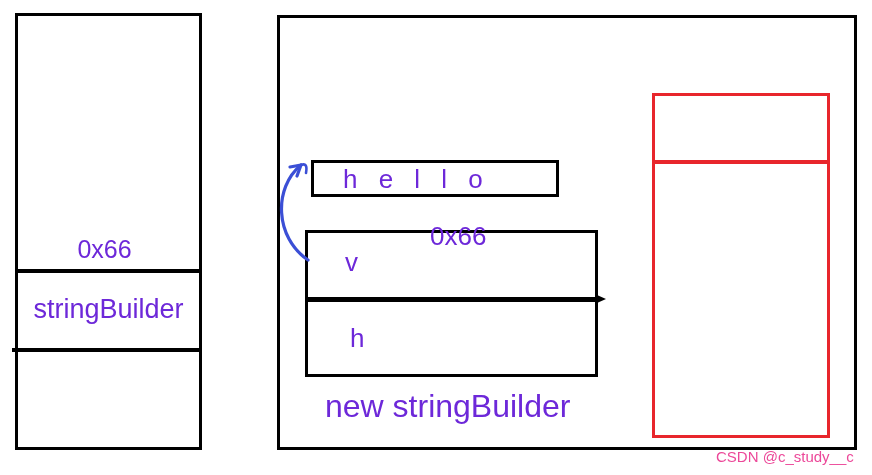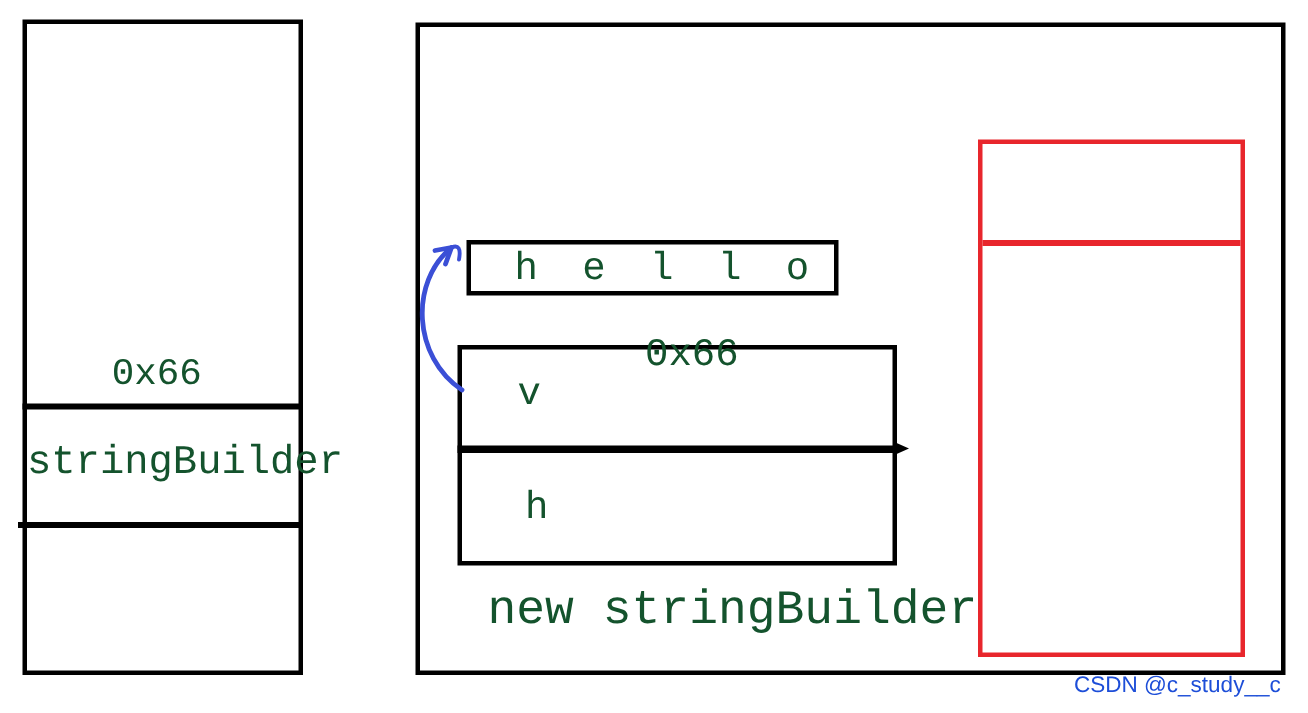--- a/index.html
+++ b/index.html
@@ -5,21 +5,21 @@
   html, body { margin: 0; padding: 0; background: #ffffff; }
   .canvas {
     position: relative;
     width: 872px;
     height: 475px;
     background: #ffffff;
     overflow: hidden;
     font-family: "Liberation Sans", sans-serif;
   }
   .abs { position: absolute; }
-  .magenta { color: #14532d; font-family: Liberation Mono, monospace; }
+  .magenta { color: #6d28d9; }
 
   
   .stack-box {
     left: 15px; top: 13px; width: 187px; height: 437px;
     border: 3px solid #000; box-sizing: border-box;
   }
   .stack-address {
     left: 0; right: 8px; top: 219px; text-align: center;
     font-size: 25px;
   }
@@ -72,21 +72,21 @@
     left: 652px; top: 93px; width: 178px; height: 345px;
     border: 3px solid #e8262c; box-sizing: border-box;
   }
   .red-divider { left: 0; right: 0; top: 64px; height: 4px; background: #e8262c; }
 
   
   .arrow-svg { left: 265px; top: 140px; width: 70px; height: 140px; }
 
   
   .watermark {
-    left: 716px; top: 448px; font-size: 15px; color: #1d4ed8;
+    left: 716px; top: 448px; font-size: 15px; color: #ec4899;
     white-space: nowrap;
   }
 </style>
 </head>
 <body>
 
 <div class="canvas">
 
   <div class="abs stack-box">
     <div class="abs stack-address magenta">0x66</div>

